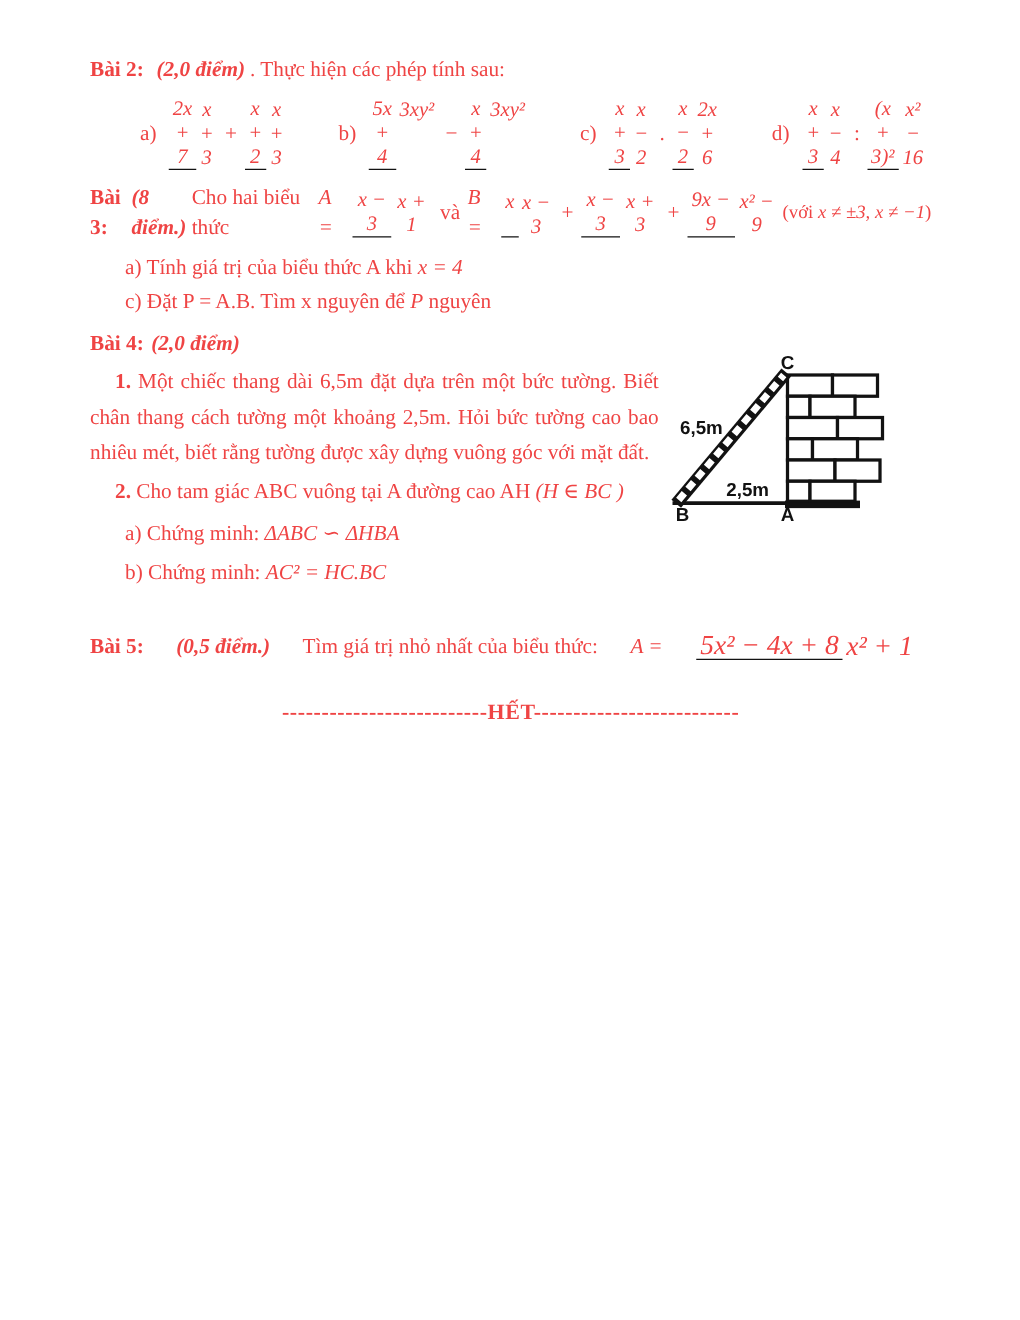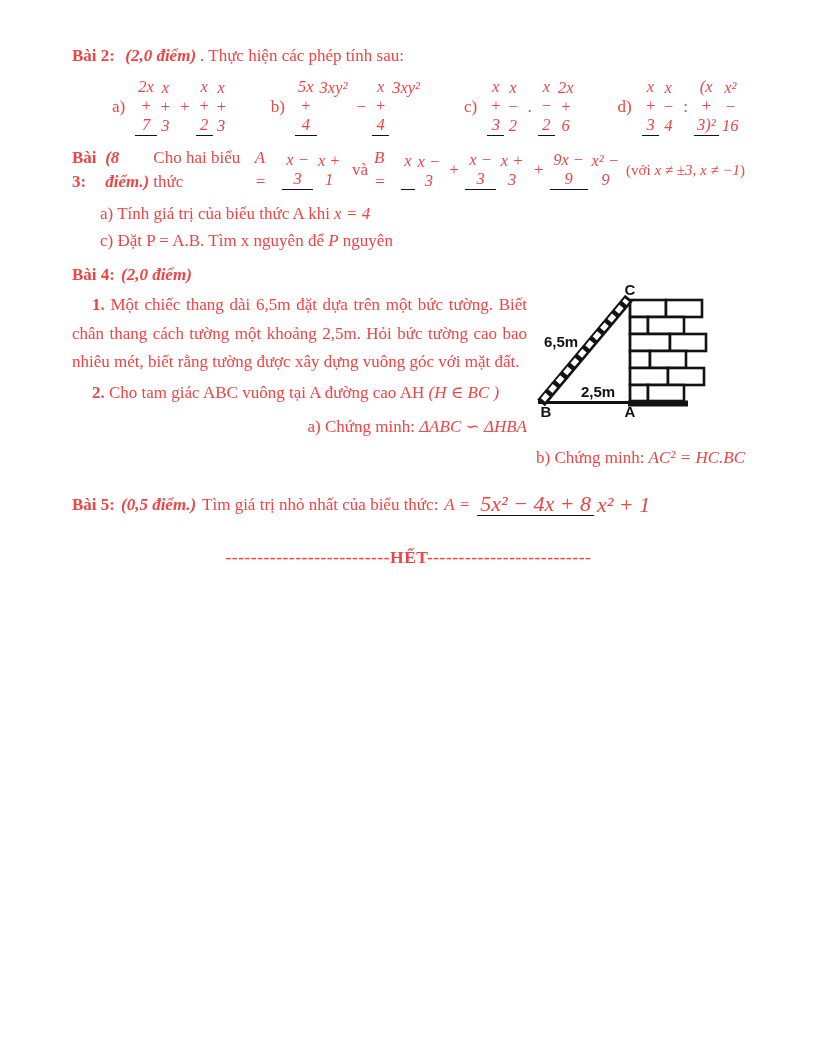--- a/index.html
+++ b/index.html
@@ -54,25 +54,25 @@
   .b4-title { margin-top: 9px; }
   .figure-wrap {
     float: right;
     width: 182px; height: 140px;
     margin: -4px 30px 2px 6px;
   }
   .para { text-align: justify; line-height: 28.5px; margin: 4px 0 0; text-indent: 20px; }
   .p2line { line-height: 28px; margin-top: 2px; text-indent: 20px; }
   .p2line .mathit { font-style: italic; }
   .b4list { margin: 4px 0 0 28px; }
-  .b4list .li { line-height: 31px; text-align: right; }
+  .b4list .li { line-height: 31px; }
   .b4list .mathit { font-style: italic; }
 
   
-  .b5 { clear: both; display: flex; align-items: center; margin-top: 20px; line-height: 24px; }
+  .b5 { clear: both; display: flex; align-items: center; margin-top: 32px; line-height: 24px; gap: 20px; }
   .b5 .mvar { font-style: italic; margin: 0 4px 0 6px; }
   .b5 .frac { font-size: 22px; line-height: 20px; }
 
   .footer {
     text-align: center; font-weight: bold;
     margin-top: 30px; letter-spacing: 0.5px;
     font-size: 17.5px; white-space: nowrap;
   }
 
   svg text { font-family: "Liberation Sans", "DejaVu Sans", sans-serif; font-weight: bold; fill: #121212; }

